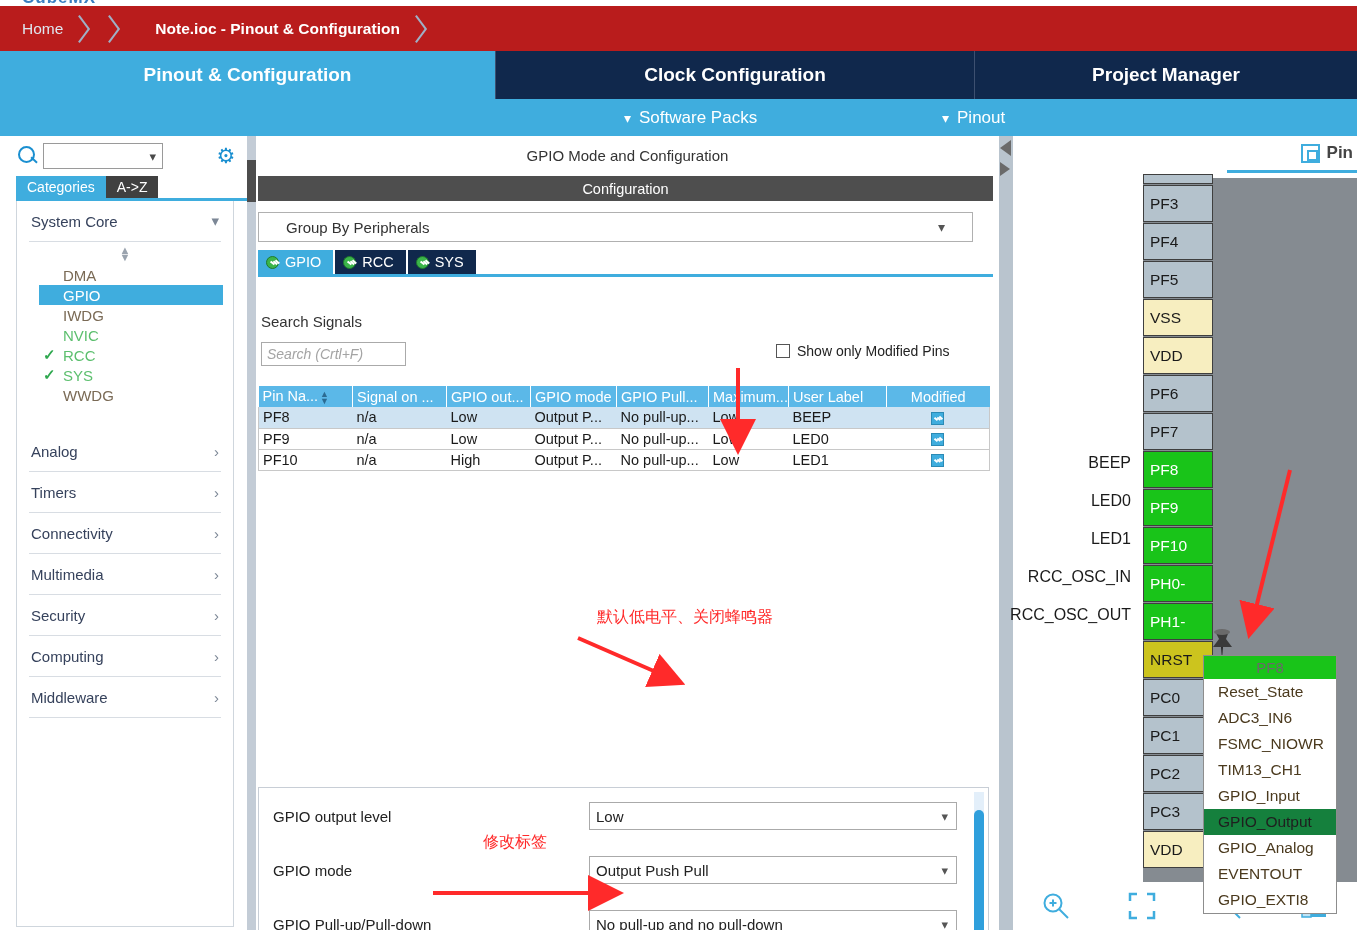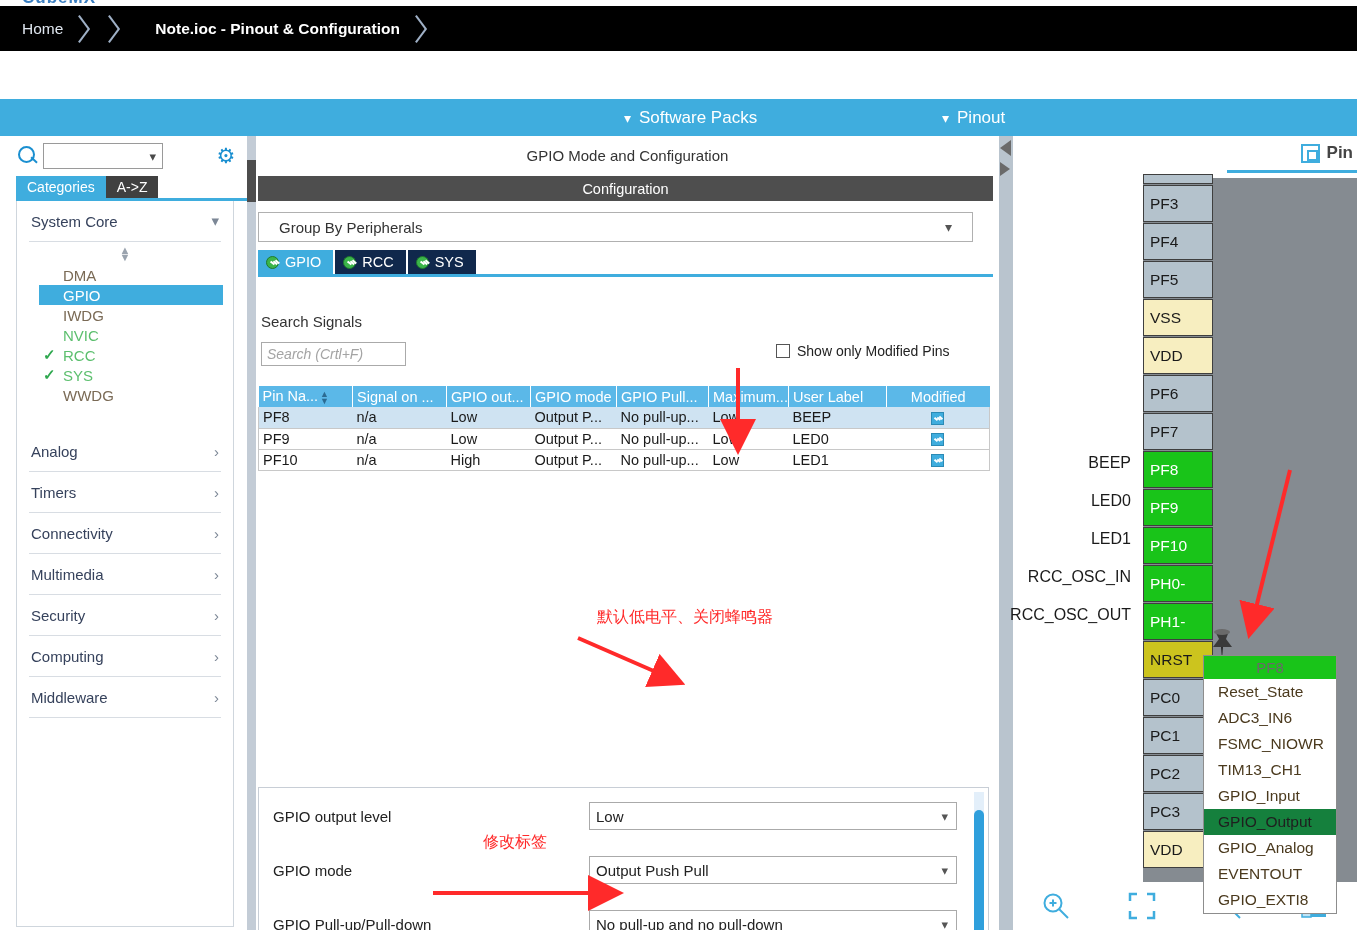--- a/index.html
+++ b/index.html
@@ -18,21 +18,21 @@
     background: #ffffff; overflow: hidden;
   }
   .logo-strip .logo-txt {
     position: absolute; left: 22px; top: -12px;
     font-size: 17px; font-weight: bold; color: #3a7ec0; letter-spacing: 1px;
   }
 
   
   .breadcrumb {
     position: absolute; left: 0; top: 6px; width: 1357px; height: 45px;
-    background: #000000;
+    background: #b91c1c;
     display: flex; align-items: center;
   }
   .crumb {
     position: relative; height: 45px;
     display: flex; align-items: center;
     color: #dfe6ef; font-size: 15.5px;
     padding: 0 10px 0 22px; white-space: nowrap;
   }
   .crumb.first { padding-left: 22px; }
   .crumb.active { color: #ffffff; font-weight: bold; }
@@ -169,21 +169,21 @@
     font-size: 15px; color: #333333;
   }
   .config-bar {
     position: absolute; left: 11px; top: 40px; width: 735px; height: 25px;
     background: #4e4e4e; color: #ffffff; font-size: 14.5px;
     display: flex; align-items: center; justify-content: center;
   }
   .grp-select {
     position: absolute; left: 11px; top: 76px; width: 715px; height: 30px;
     border: 1px solid #b0b0b0; background: #ffffff;
-    display: flex; align-items: center; padding: 0 20px;
+    display: flex; align-items: center; padding: 0 27px;
     font-size: 15px; color: #333333; justify-content: space-between;
   }
   .grp-select .cdown2 { color: #555555; font-size: 14px; }
   .per-tabs {
     position: absolute; left: 11px; top: 114px; height: 24px; display: flex;
   }
   .ptab {
     height: 24px; padding: 0 12px 0 8px; display: flex; align-items: center;
     gap: 6px; font-size: 14.5px; color: #ffffff; border-right: 2px solid #ffffff;
   }
@@ -398,20 +398,25 @@
   </div>
 
   <div class="breadcrumb">
     <div class="crumb first">Home</div>
     <div class="crumb-sep"></div>
     <div class="crumb-sep"></div>
     <div class="crumb active">Note.ioc - Pinout &amp; Configuration</div>
     <div class="crumb-sep"></div>
   </div>
 
+  <div class="tabbar">
+    <div class="tab t1 sel">Pinout &amp; Configuration</div>
+    <div class="tab t2">Clock Configuration</div>
+    <div class="tab t3">Project Manager</div>
+  </div>
 
   <div class="subbar">
     <div class="subitem sp">
       <span class="chev">▾</span>
       <span>Software Packs</span>
     </div>
     <div class="subitem pn">
       <span class="chev">▾</span>
       <span>Pinout</span>
     </div>

